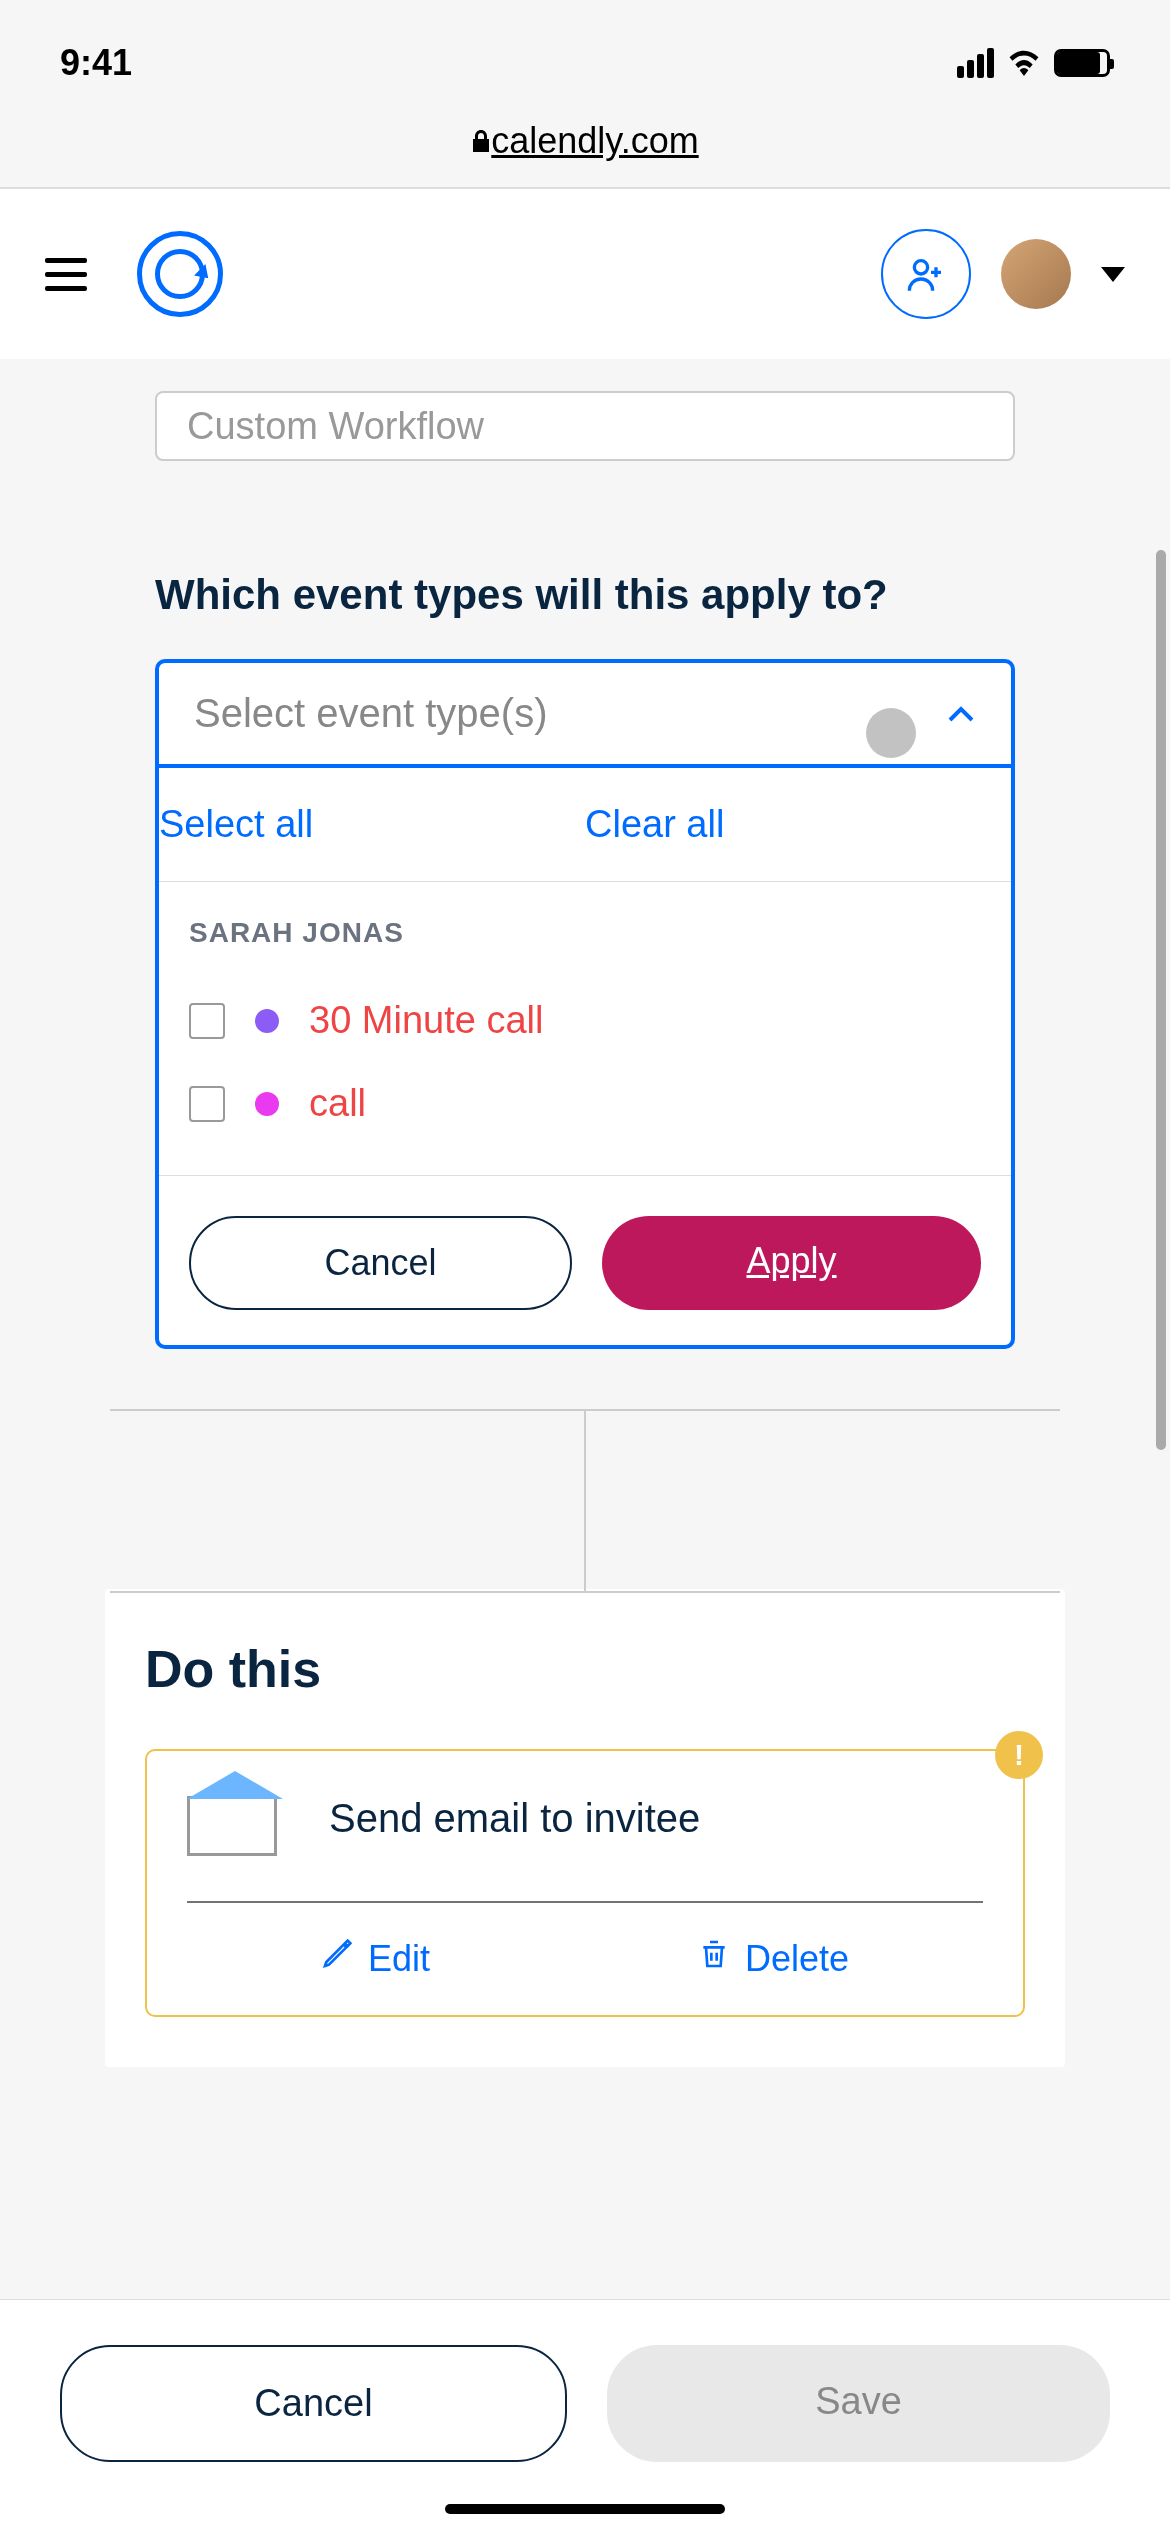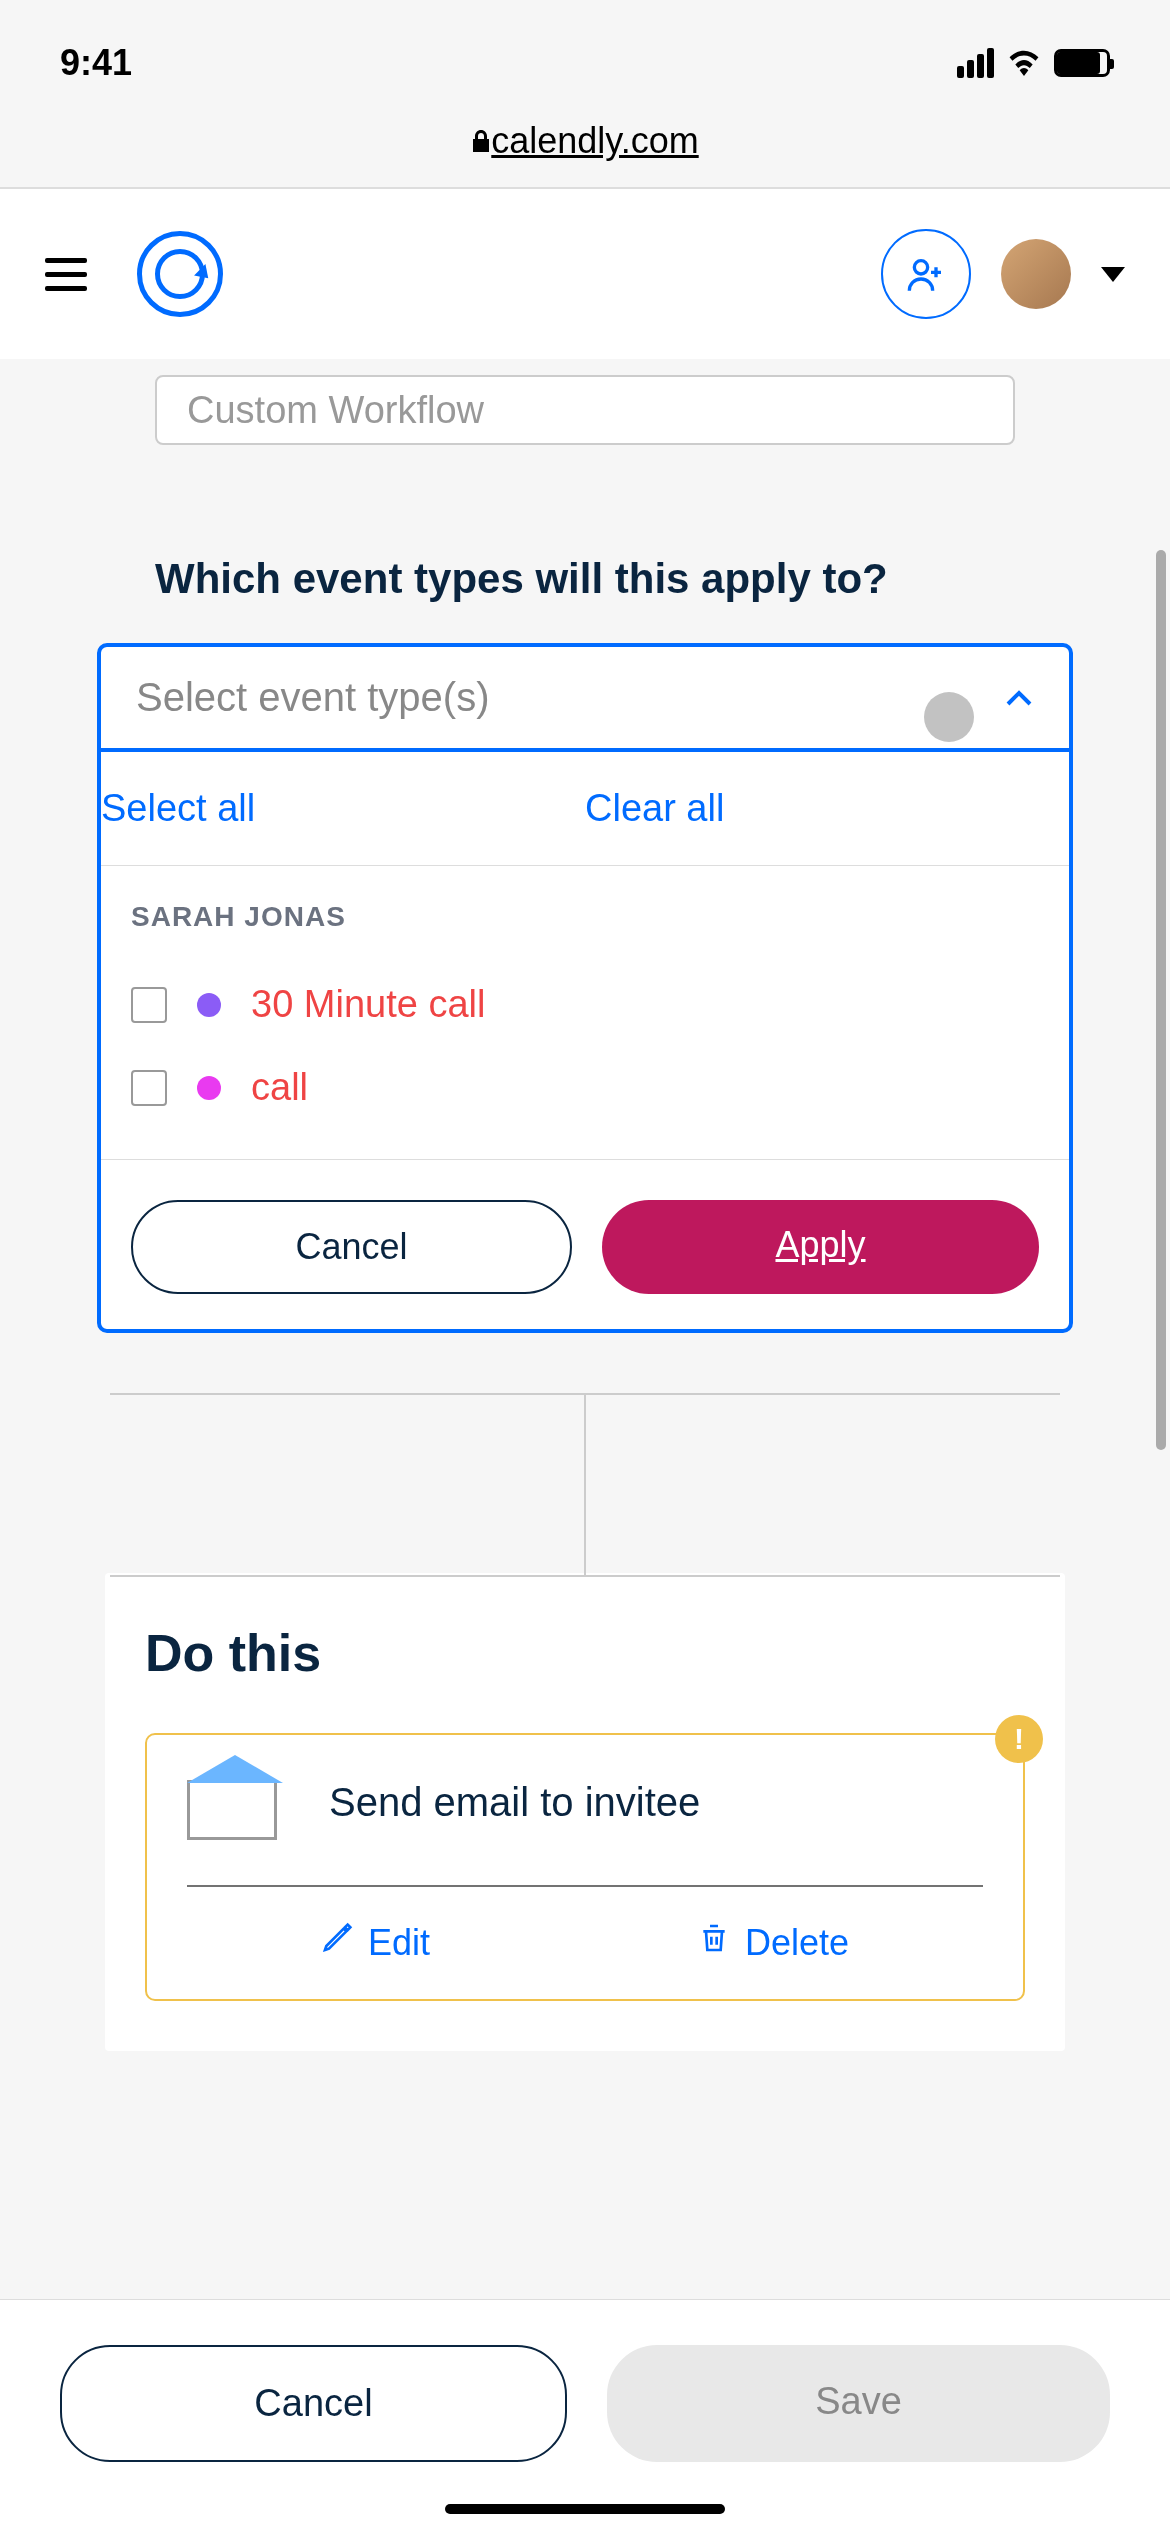--- a/index.html
+++ b/index.html
@@ -32,26 +32,26 @@
     .logo { width: 86px; height: 86px; border: 5px solid #006bff; border-radius: 50%; display: flex; align-items: center; justify-content: center; }
     .logo-inner { width: 50px; height: 50px; border: 5px solid #006bff; border-radius: 50%; position: relative; }
     .logo-inner::after { content: ''; position: absolute; right: -10px; top: 50%; transform: translateY(-50%) rotate(45deg); width: 0; height: 0; border-left: 12px solid #006bff; border-top: 8px solid transparent; border-bottom: 8px solid transparent; }
     .header-right { display: flex; align-items: center; gap: 30px; }
     .add-person { width: 90px; height: 90px; border: 2px solid #006bff; border-radius: 50%; display: flex; align-items: center; justify-content: center; color: #006bff; }
     .avatar { width: 70px; height: 70px; border-radius: 50%; background: linear-gradient(135deg, #d4a574, #a67850); }
     .caret { width: 0; height: 0; border-left: 12px solid transparent; border-right: 12px solid transparent; border-top: 15px solid #000; }
     
     
     .content { padding: 0 45px; background: #f6f6f6; }
-    .workflow-box-partial { margin: 16px 110px 0; height: 70px; border: 2px solid #ccc; border-radius: 8px; background: #fff; overflow: hidden; color: #999; font-size: 38px; padding: 0 30px; display: flex; align-items: center; }
+    .workflow-box-partial { margin: 32px 110px 0; height: 70px; border: 2px solid #ccc; border-radius: 8px; background: #fff; overflow: hidden; color: #999; font-size: 38px; padding: 0 30px; display: flex; align-items: center; }
     
     .section-title { font-size: 42px; font-weight: 700; margin: 110px 110px 40px; color: #0a2540; }
     
     
-    .dropdown-container { margin: 0 52px; position: relative; }
+    .dropdown-container { margin: 0 110px; position: relative; }
     .dropdown-field { border: 4px solid #006bff; border-radius: 10px; background: #fff; position: relative; }
     .dropdown-header { display: flex; justify-content: space-between; align-items: center; padding: 28px 35px; border-bottom: 4px solid #006bff; }
     .dropdown-placeholder { font-size: 40px; color: #888; }
     .dropdown-chevron { color: #006bff; }
     .touch-indicator { position: absolute; right: 95px; top: 45px; width: 50px; height: 50px; background: #999; border-radius: 50%; opacity: 0.6; }
     
     .dropdown-actions { display: flex; padding: 35px 0; border-bottom: 1px solid #ddd; }
     .dropdown-action { flex: 1; font-size: 38px; color: #006bff; cursor: pointer; }
     
     .dropdown-group { padding: 35px 30px 0; }

